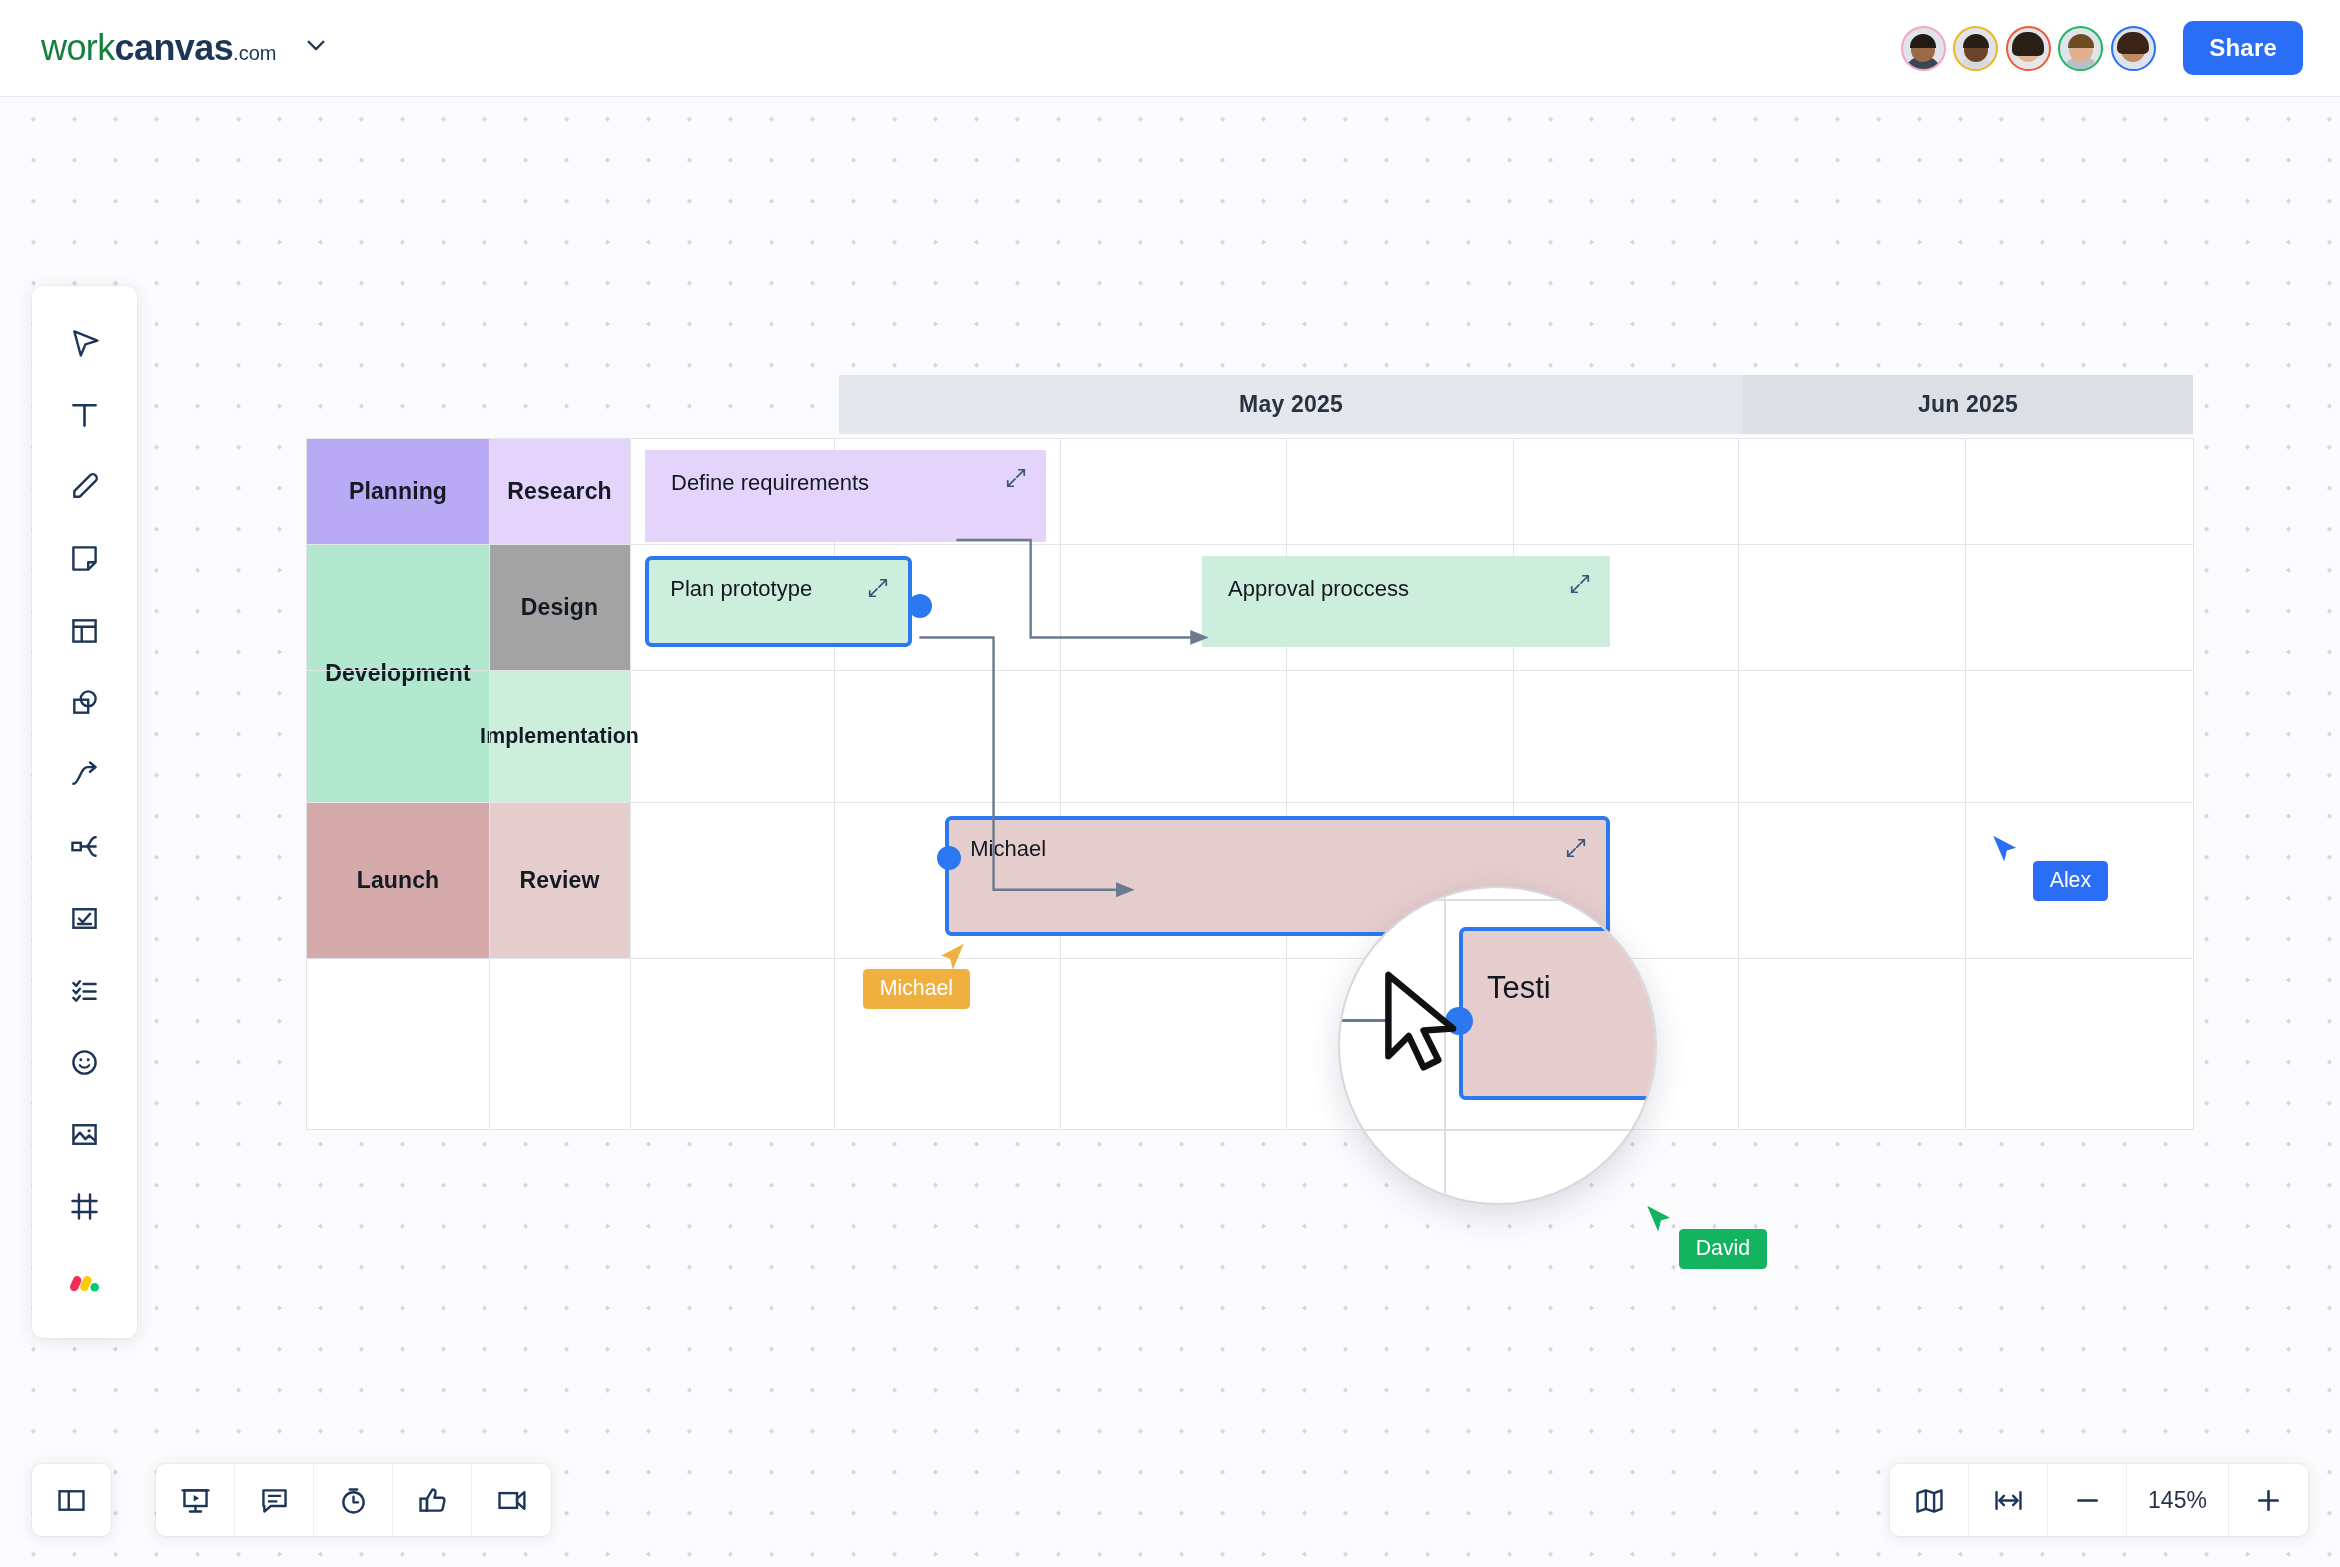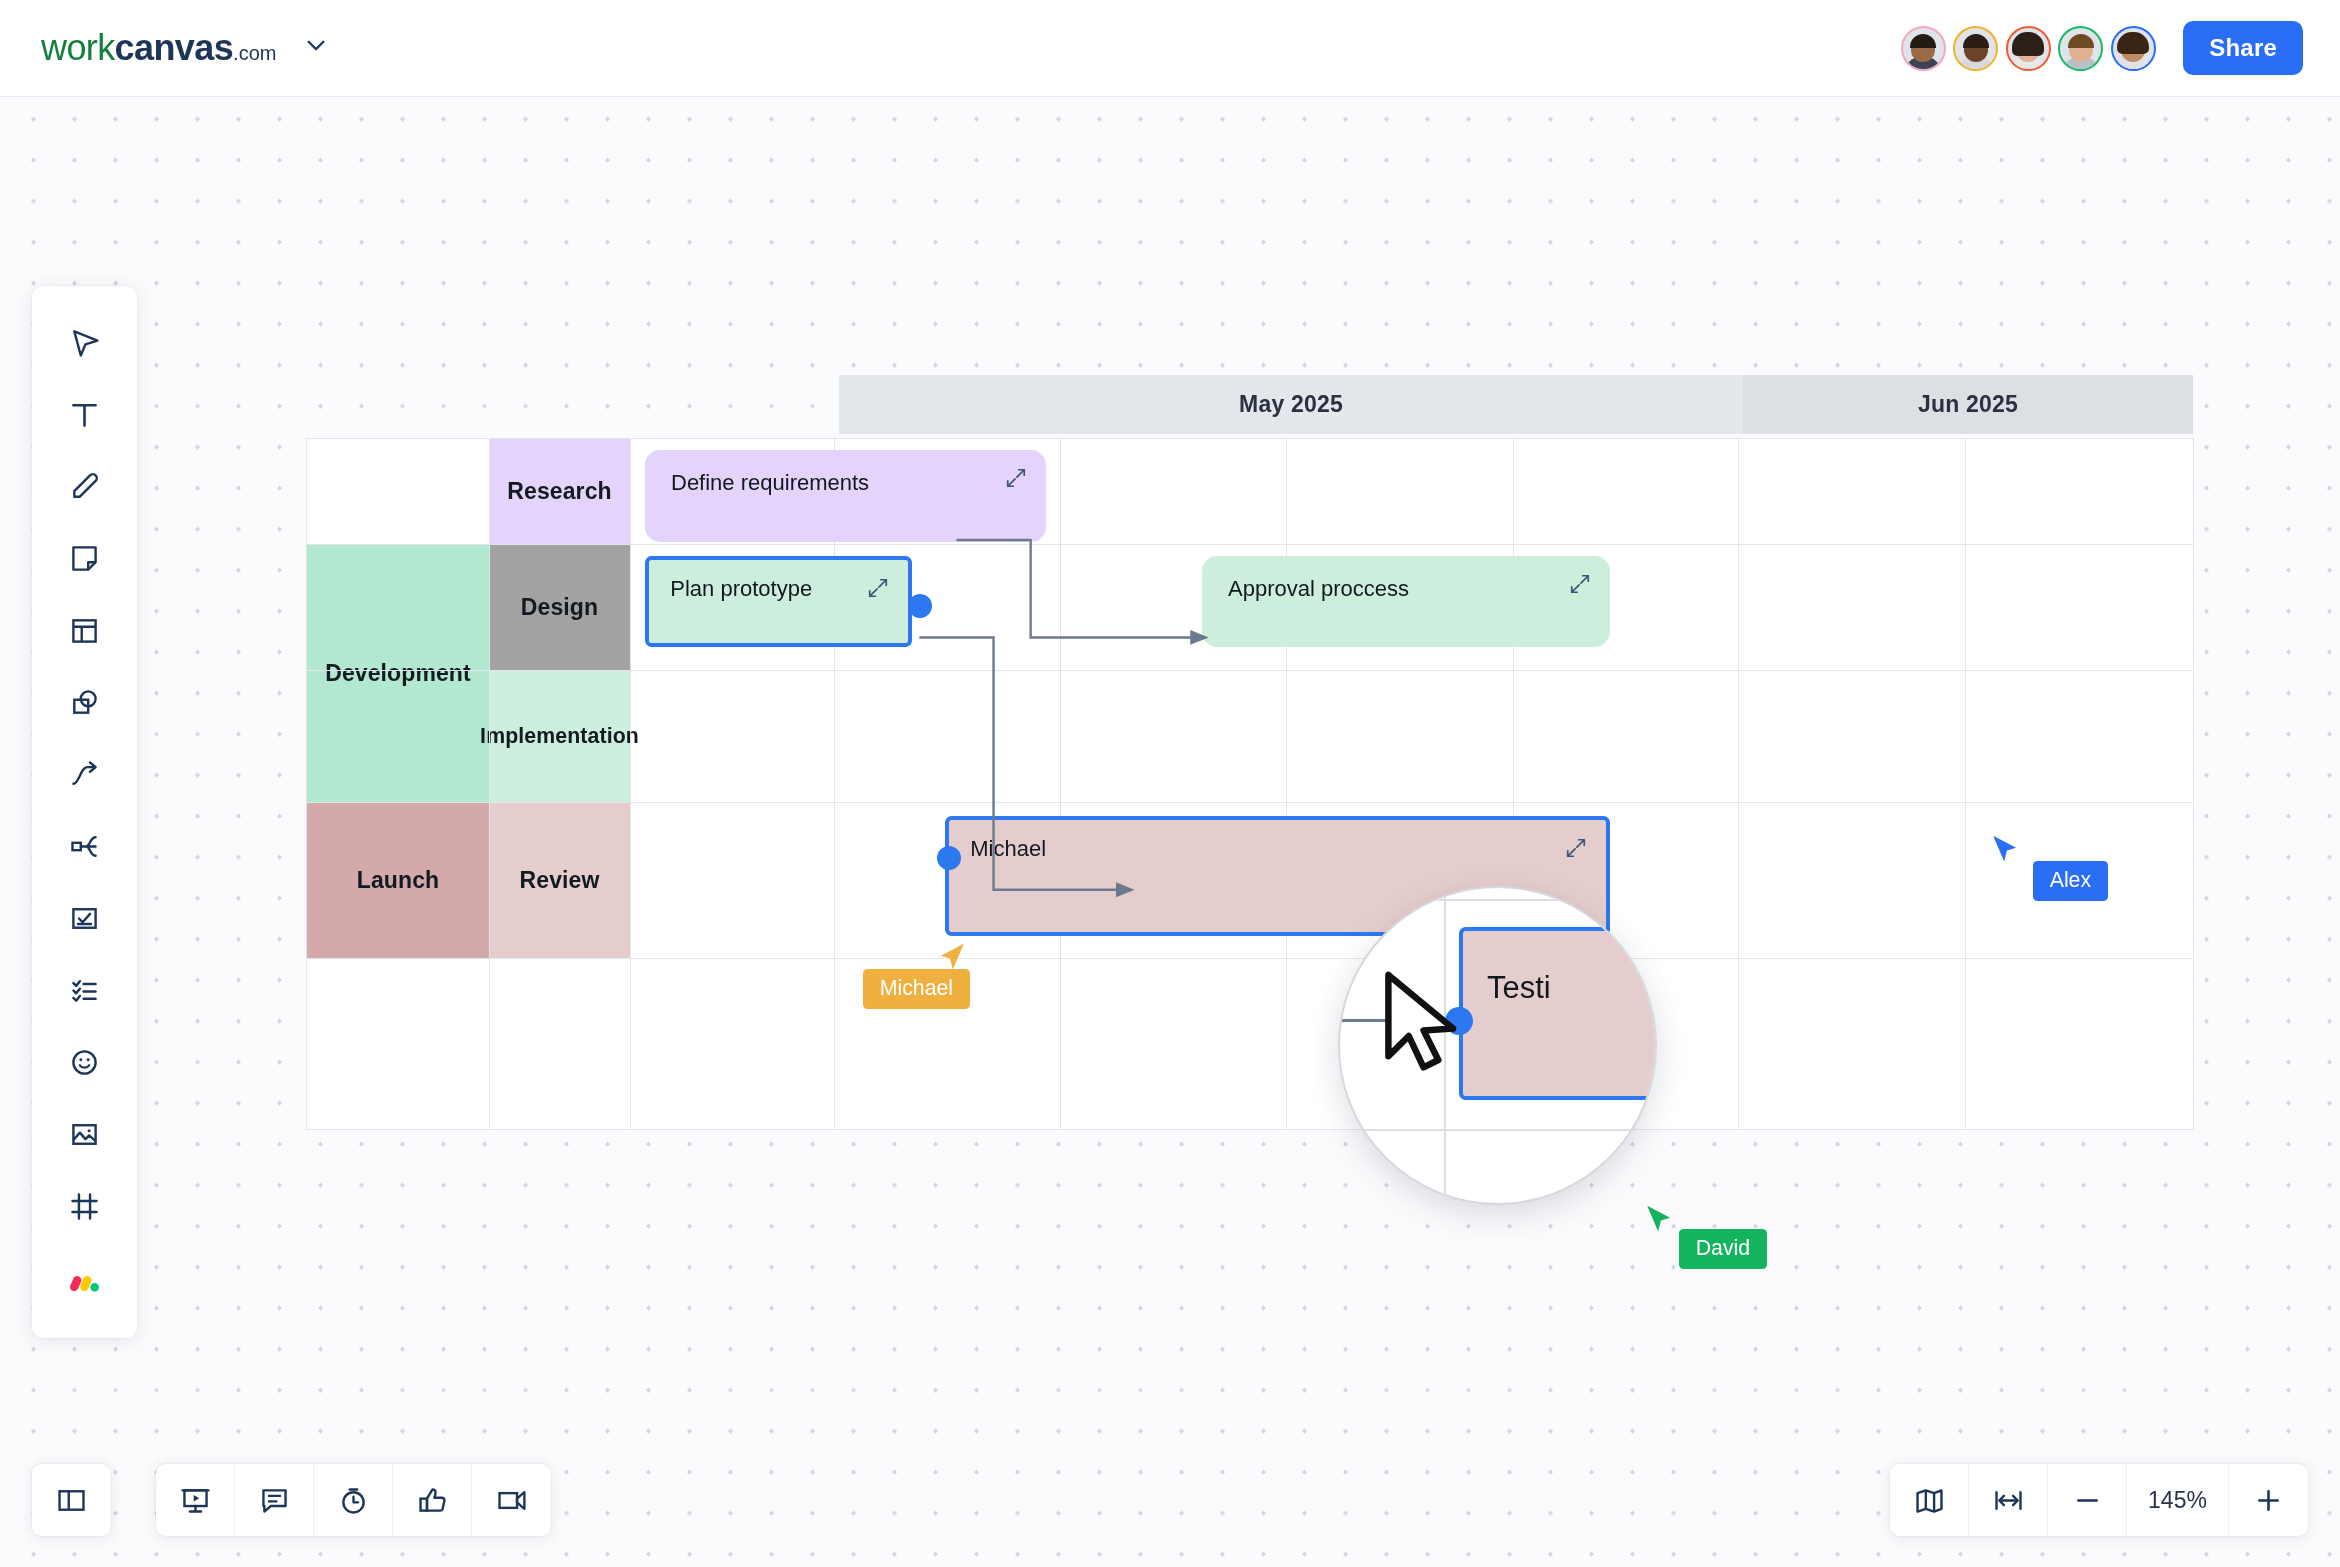--- a/index.html
+++ b/index.html
@@ -123,21 +123,21 @@
   .phase-cell, .sub-cell {
     position: absolute;
     display: flex; align-items: center; justify-content: center;
     font-size: 23px; font-weight: 700; color: #141a22;
     letter-spacing: 0.1px;
   }
 
   
   .task-bar {
     position: absolute;
-    border-radius: 15px;
+    border-radius: 0;
     padding: 20.4px 0 0 26px;
     font-size: 22px;
     color: #12181f;
     cursor: pointer;
   }
   .task-bar.selected {
     border: 4.6px solid #2b78f0;
     border-radius: 6.5px;
     padding-top: 16px; padding-left: 21.3px;
   }
@@ -381,20 +381,21 @@
 
 <div id="board">
 
   <div id="month-header">
     <div class="month-cell month-may">May 2025</div>
     <div class="month-cell month-jun">Jun 2025</div>
   </div>
 
   <div id="grid-area">
 
+    <div class="phase-cell" style="left:0; top:0;   width:182px; height:105px; background:#b9aaf6;">Planning</div>
     <div class="phase-cell" style="left:0; top:105px; width:182px; height:258px; background:#b2e8cf;">Development</div>
     <div class="phase-cell" style="left:0; top:363px; width:182px; height:156px; background:#d4a9a9;">Launch</div>
 
     <div class="sub-cell" style="left:182px; top:0;   width:141px; height:105px; background:#e4d4fb;">Research</div>
     <div class="sub-cell" style="left:182px; top:105px; width:141px; height:126px; background:#a3a3a3;">Design</div>
     <div class="sub-cell" style="left:182px; top:231px; width:141px; height:132px; background:#cdeedd; font-size:21.3px;">Implementation</div>
     <div class="sub-cell" style="left:182px; top:363px; width:141px; height:156px; background:#e6cdcd;">Review</div>
 
     <div class="grid-vline" style="left:182px;"></div>
     <div class="grid-vline" style="left:323px;"></div>

